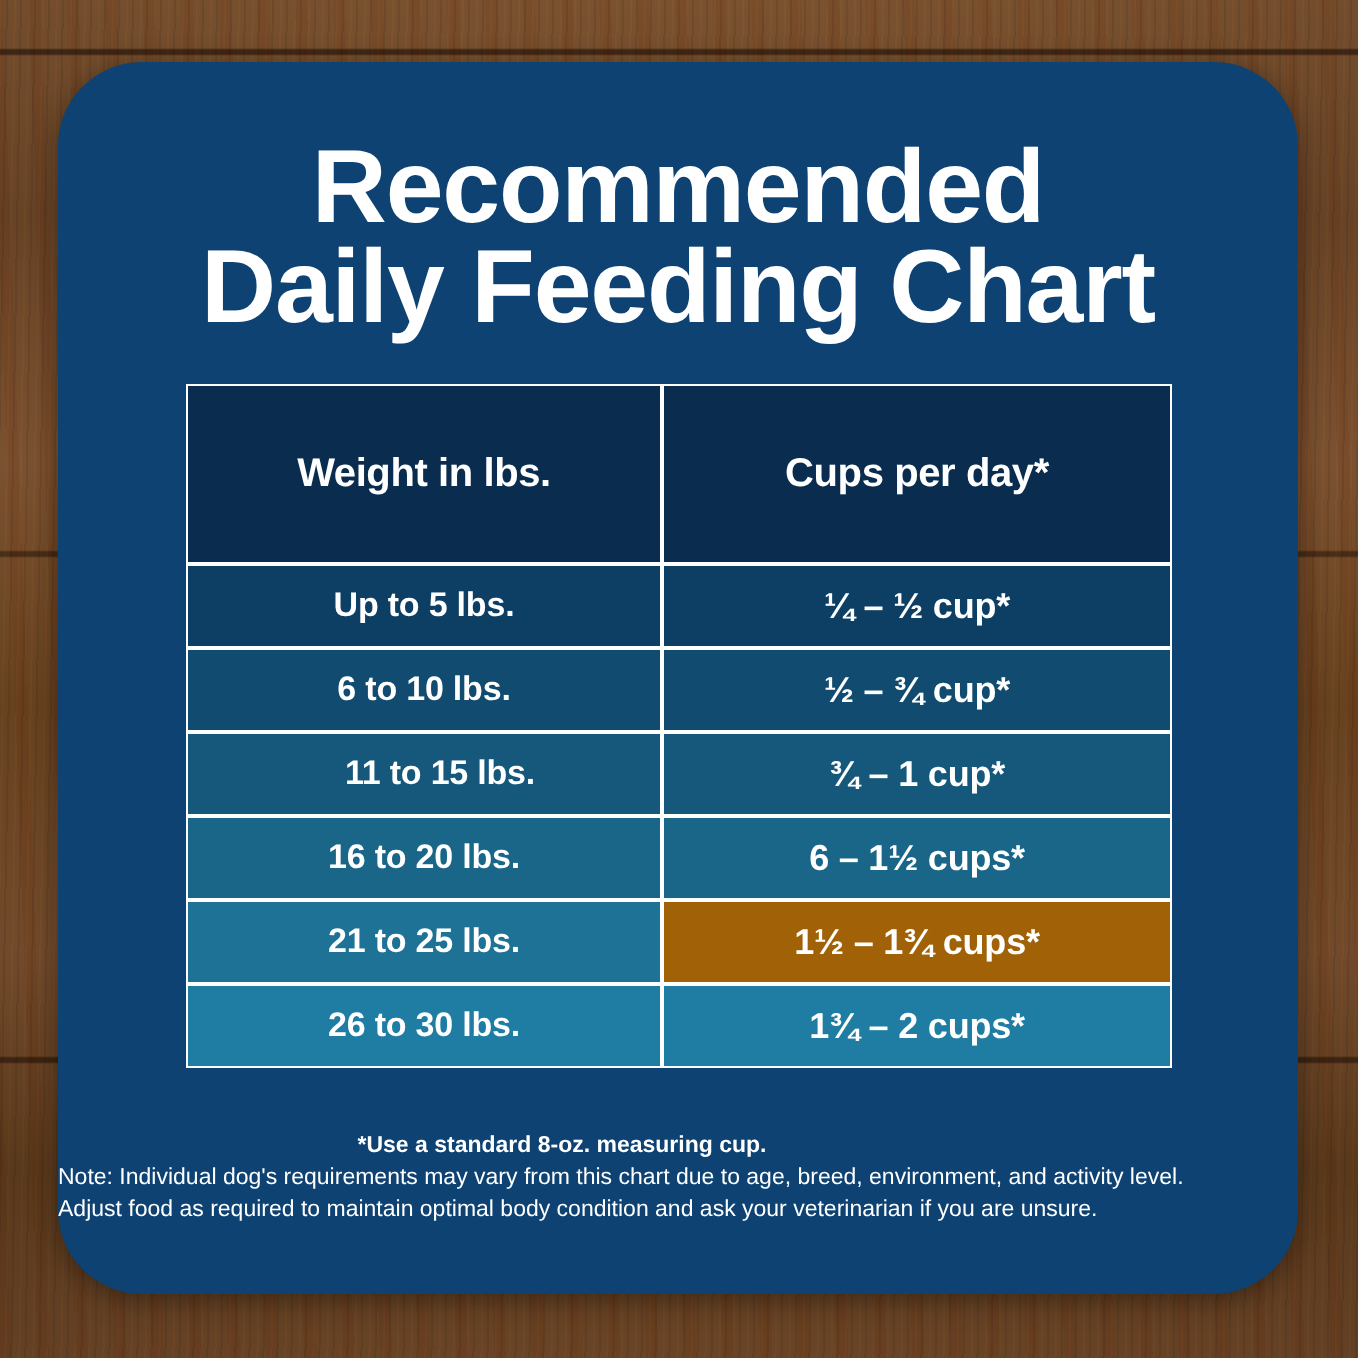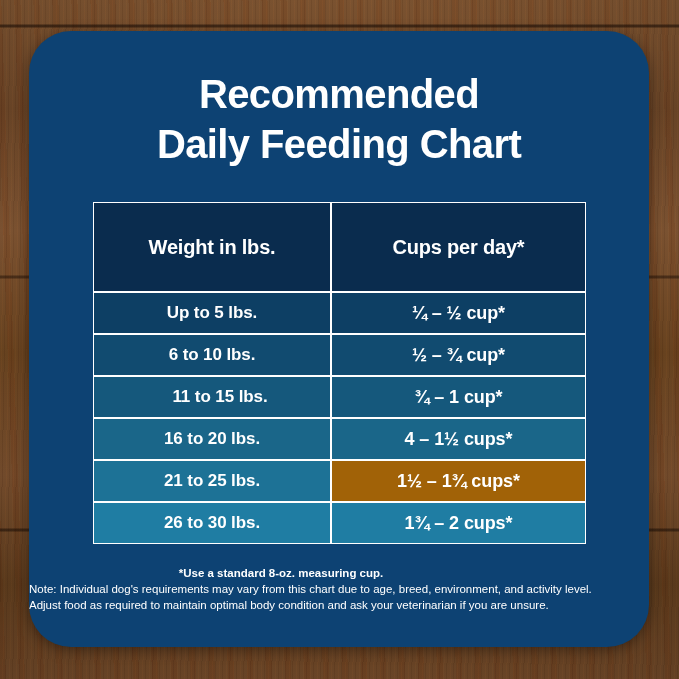--- a/index.html
+++ b/index.html
@@ -87,32 +87,32 @@
   }
 
   
   #title {
     position: absolute;
     left: 0;
     top: 38px;
     width: 620px;
     text-align: center;
     color: #ffffff;
-    font-size: 40px;
+    font-size: 52px;
     font-weight: bold;
     letter-spacing: -0.6px;
     line-height: 50px;
   }
   #title .line { display: block; white-space: nowrap; }
 
   
   #feeding-table {
     position: absolute;
     left: 64px;
-    top: 171px;
+    top: 161px;
     width: 493px;
     border-collapse: separate;
     border-spacing: 0;
     table-layout: fixed;
   }
   #feeding-table th,
   #feeding-table td {
     border: 1.5px solid #ffffff;
     color: #ffffff;
     text-align: center;
@@ -184,21 +184,21 @@
         <tr>
           <td class="weight" style="background: rgb(17, 75, 112);">6 to 10 lbs.</td>
           <td class="cups" style="background: rgb(17, 75, 112); margin-top: 16px;">½ – ¾ cup*</td>
         </tr>
         <tr>
           <td class="weight" style="background: rgb(21, 88, 124); padding-left: 16px;">11 to 15 lbs.</td>
           <td class="cups" style="background: rgb(21, 88, 124);">¾ – 1 cup*</td>
         </tr>
         <tr>
           <td class="weight" style="background: rgb(26, 102, 137);">16 to 20 lbs.</td>
-          <td class="cups" style="background: rgb(26, 102, 137);">4 – 1½ cups*</td>
+          <td class="cups" style="background: rgb(26, 102, 137);">6 – 1½ cups*</td>
         </tr>
         <tr>
           <td class="weight" style="background: rgb(29, 114, 150);">21 to 25 lbs.</td>
           <td class="cups" style="background: #a16207;">1½ – 1¾ cups*</td>
         </tr>
         <tr>
           <td class="weight" style="background: rgb(31, 125, 163);">26 to 30 lbs.</td>
           <td class="cups" style="background: rgb(31, 125, 163);">1¾ – 2 cups*</td>
         </tr>
       </tbody>

